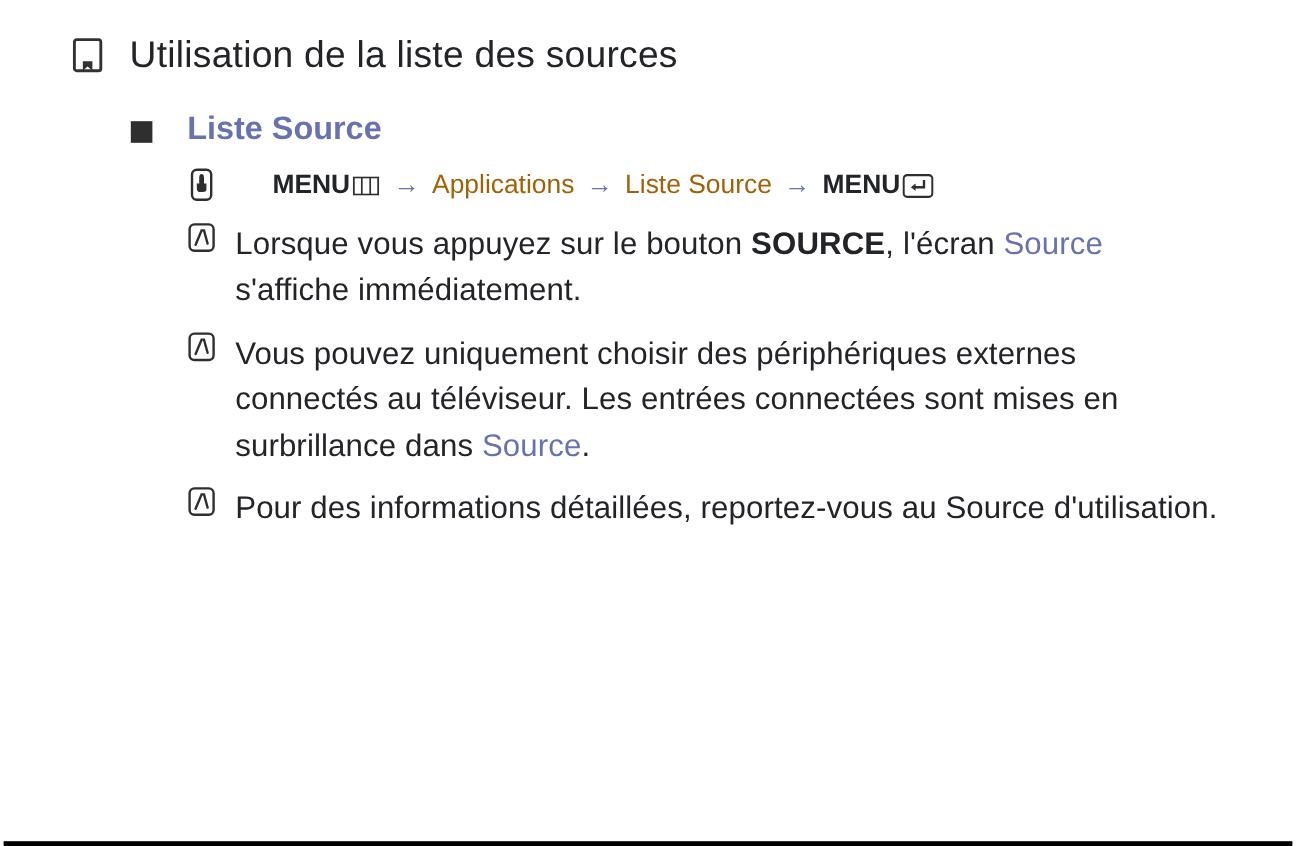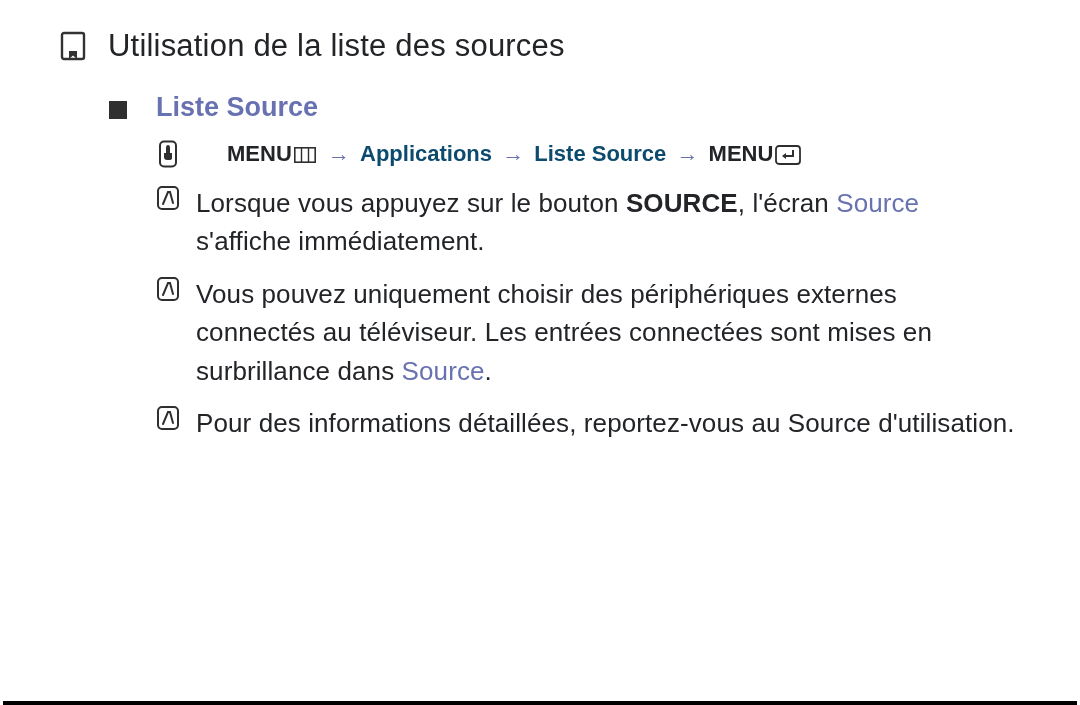--- a/index.html
+++ b/index.html
@@ -59,21 +59,21 @@
     padding-top: 1px;
   }
   .body-text {
     font-size: 26px;
     line-height: 1.48;
     font-weight: 400;
     letter-spacing: 0.1px;
   }
   .nav-line { font-size: 22px; line-height: 1.4; }
   .nav-line .bold { font-weight: 700; margin-left: 31px; }
-  .nav-line .link { color: #0c4a6e; font-weight: 700; }
+  .nav-line .link { color: #a16207; font-weight: 400; }
   .nav-line .arrow { color: #6872b0; font-weight: 700; }
   .body-text .bold { font-weight: 700; }
   .body-text .link { color: #6872b0; font-weight: 400; }
 
   
   svg { display: block; }
 
   
   .bottom-strip {
     position: fixed;

